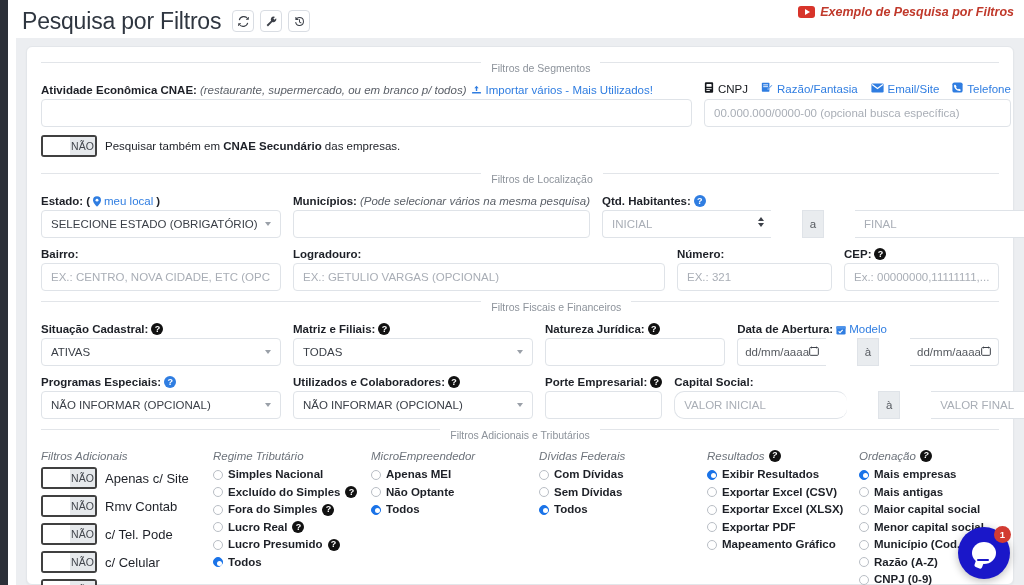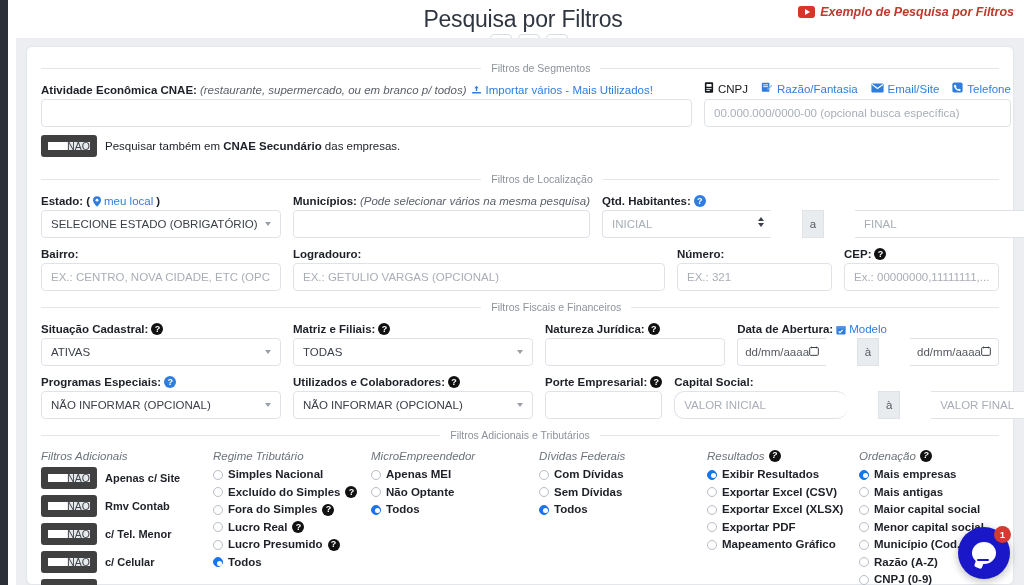--- a/index.html
+++ b/index.html
@@ -16,21 +16,21 @@
     background:#2b2f38;
   }
   .page{
     position:absolute; left:8px; top:0; right:0; bottom:0;
     background:#ffffff;
   }
   
   .header{
     position:relative; height:38px;
     padding:4px 0 0 14px;
-    display:flex; align-items:center;flex-direction:column;
+    display:flex; align-items:center;
   }
   .page-title{
     font-size:23px; color:#2f3640; font-weight:400;
     letter-spacing:-0.2px; line-height:30px; white-space:nowrap;
   }
   .hdr-btns{ display:flex; gap:6px; margin-left:11px; }
   .icon-btn{
     width:22px; height:22px; border:1px solid #d9dde3; border-radius:4px;
     background:#fff; display:flex; align-items:center; justify-content:center;
     cursor:pointer; padding:0;
@@ -56,21 +56,21 @@
     position:absolute; left:8px; top:38px; right:0; bottom:0;
     background:#eceef1; padding:8px 10px 0 10px;
   }
   .card{
     background:#fff; border:1px solid #e3e6ea; border-radius:6px;
     height:539px; padding:10px 14px 0 14px; position:relative;
     box-shadow:0 1px 2px rgba(0,0,0,.04);
   }
   
   .sec{
-    display:flex; align-items:center; gap:10px;
+    display:flex; gap:10px;
     margin:5px 0 7px 0;
   }
   .sec .line{ flex:1; height:1px; background:#e2e5e9; }
   .sec .lbl{
     font-size:10.5px; color:#8d939b; white-space:nowrap;
   }
   .sec.left-wide .line:first-child{ flex:0 0 calc(47% - 10px); }
   
   .row{ display:flex; }
   .lbl-b{ font-size:11.5px; font-weight:bold; color:#1d2027; }
@@ -126,30 +126,30 @@
   .spin .arrows i{ display:block; width:0;height:0;
     border-left:3.5px solid transparent;border-right:3.5px solid transparent;}
   .spin .arrows i.up{ border-bottom:4px solid #3c4048; }
   .spin .arrows i.dn{ border-top:4px solid #3c4048; }
   .date-in{ display:flex; align-items:center; flex:1; min-width:0;
     background:#fff; height:28px; border:1px solid #dfe3e8; padding:0 7px;
     font-size:11.5px; color:#55595f; justify-content:space-between;}
   
   .toggle{
     display:flex; align-items:center; width:56px; height:22px;
-    border:7px solid #404040; border-radius:3px; overflow:hidden; flex:none;
+    border:2px solid #404040; border-radius:3px; overflow:hidden; flex:none;
     cursor:pointer; background:#fff;
   }
   .toggle .knob{ width:27px; height:100%; background:#fff; }
   .toggle .txt{
     flex:1;height:100%;background:#e6e9ec;color:#42464d;font-size:10.5px;
     display:flex;align-items:center;justify-content:center;
   }
   .tog-row{ display:flex; align-items:center; gap:8px; margin-bottom:6px; }
-  .tog-row .cap{ font-size:11px; font-weight:bold; color:#1d2027; white-space:nowrap;}
+  .tog-row .cap{ font-size:13px; font-weight:normal; color:#1d2027; white-space:nowrap;}
   
   .rgrp-title{ font-size:11.5px; font-style:italic; color:#6d737b;
     display:flex; align-items:center; gap:4px; margin-bottom:4px; height:15px;}
   .ritem{ display:flex; align-items:center; gap:5px; margin-bottom:2.5px;
     font-size:11.5px; font-weight:bold; color:#1d2027; white-space:nowrap;
     line-height:15px; cursor:pointer;}
   .radio{
     width:10px;height:10px;border-radius:50%;border:1px solid #b9bec5;
     background:#fff;flex:none; position:relative;
   }
@@ -534,21 +534,21 @@
                 <div class="knob"></div>
                 <div class="txt">NÃO</div>
               </div>
               <span class="cap">Rmv Contab</span>
             </div>
             <div class="tog-row">
               <div class="toggle">
                 <div class="knob"></div>
                 <div class="txt">NÃO</div>
               </div>
-              <span class="cap">c/ Tel. Menor</span>
+              <span class="cap">c/ Tel. Pode</span>
             </div>
             <div class="tog-row">
               <div class="toggle">
                 <div class="knob"></div>
                 <div class="txt">NÃO</div>
               </div>
               <span class="cap">c/ Celular</span>
             </div>
             <div class="tog-row">
               <div class="toggle">

